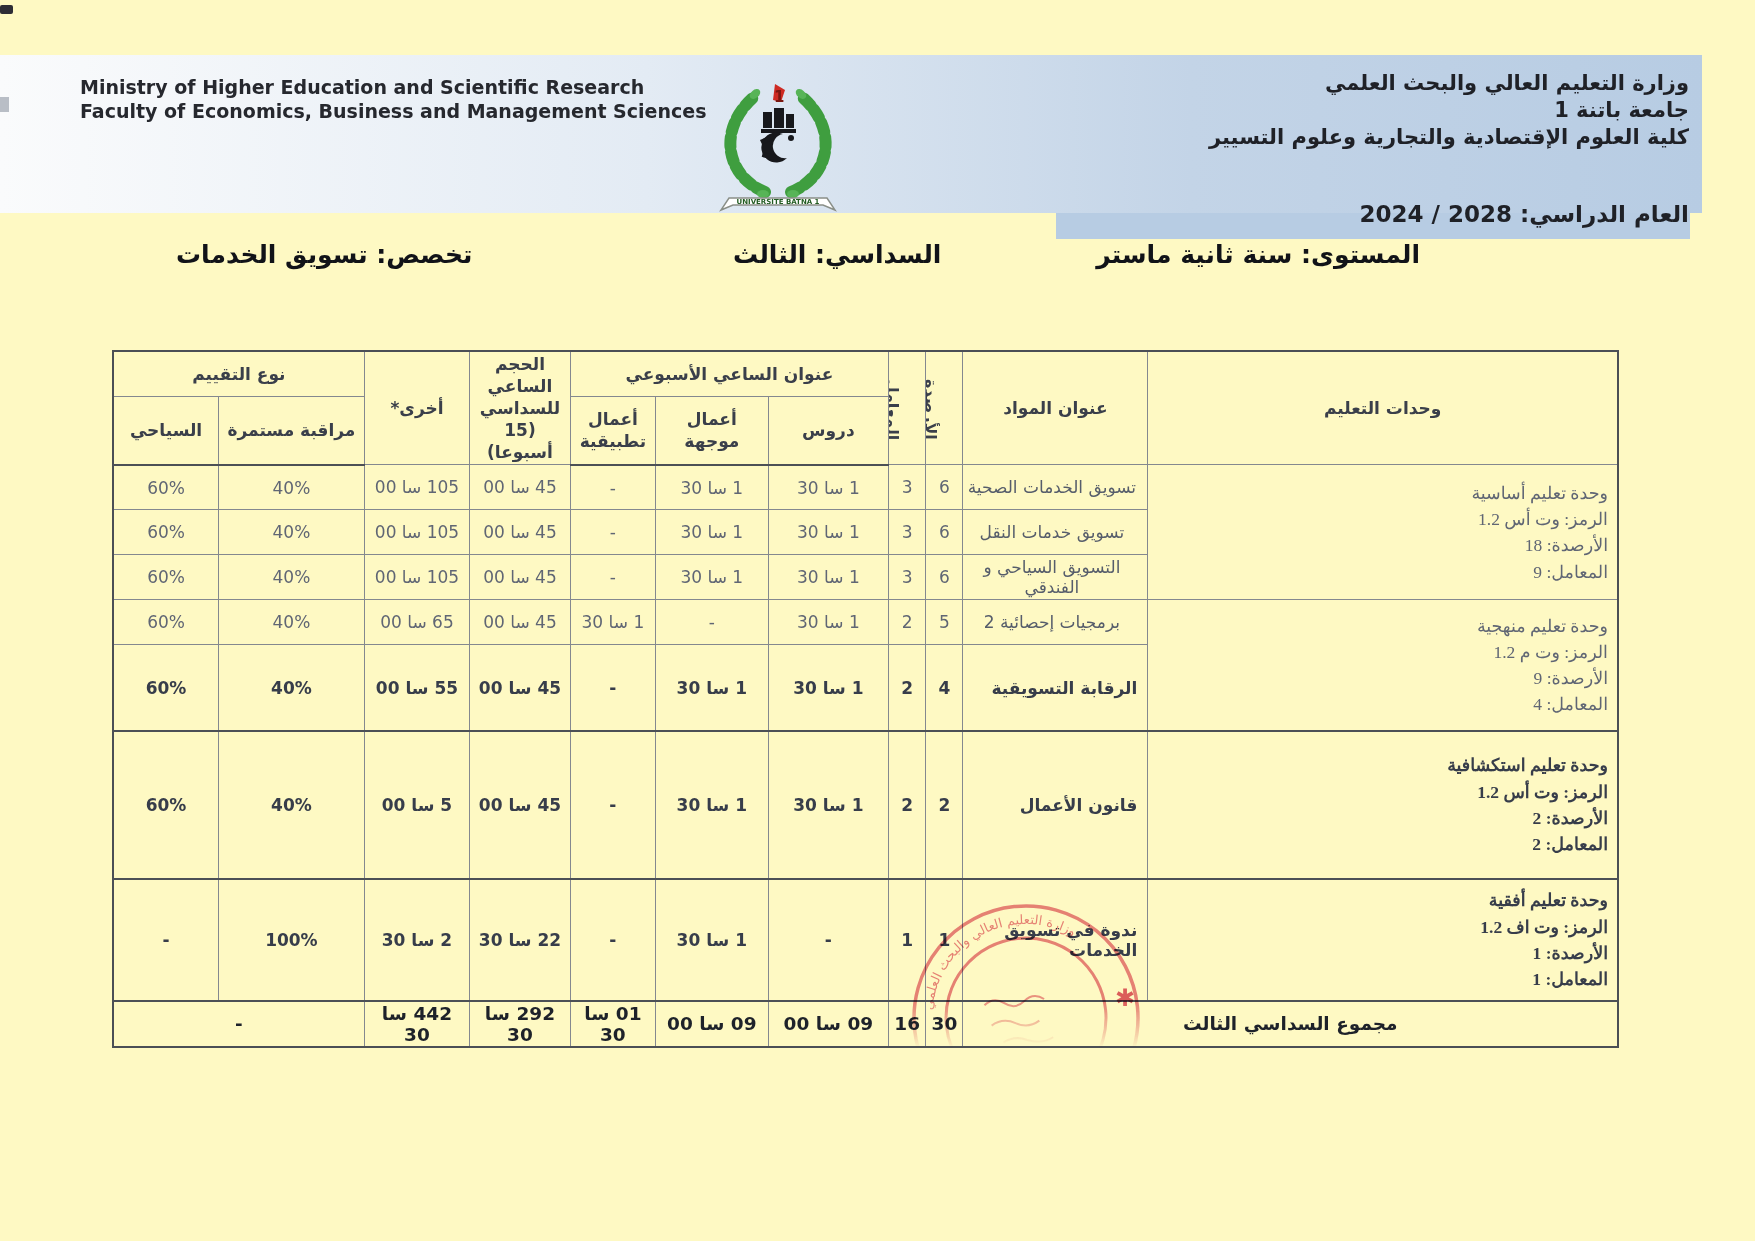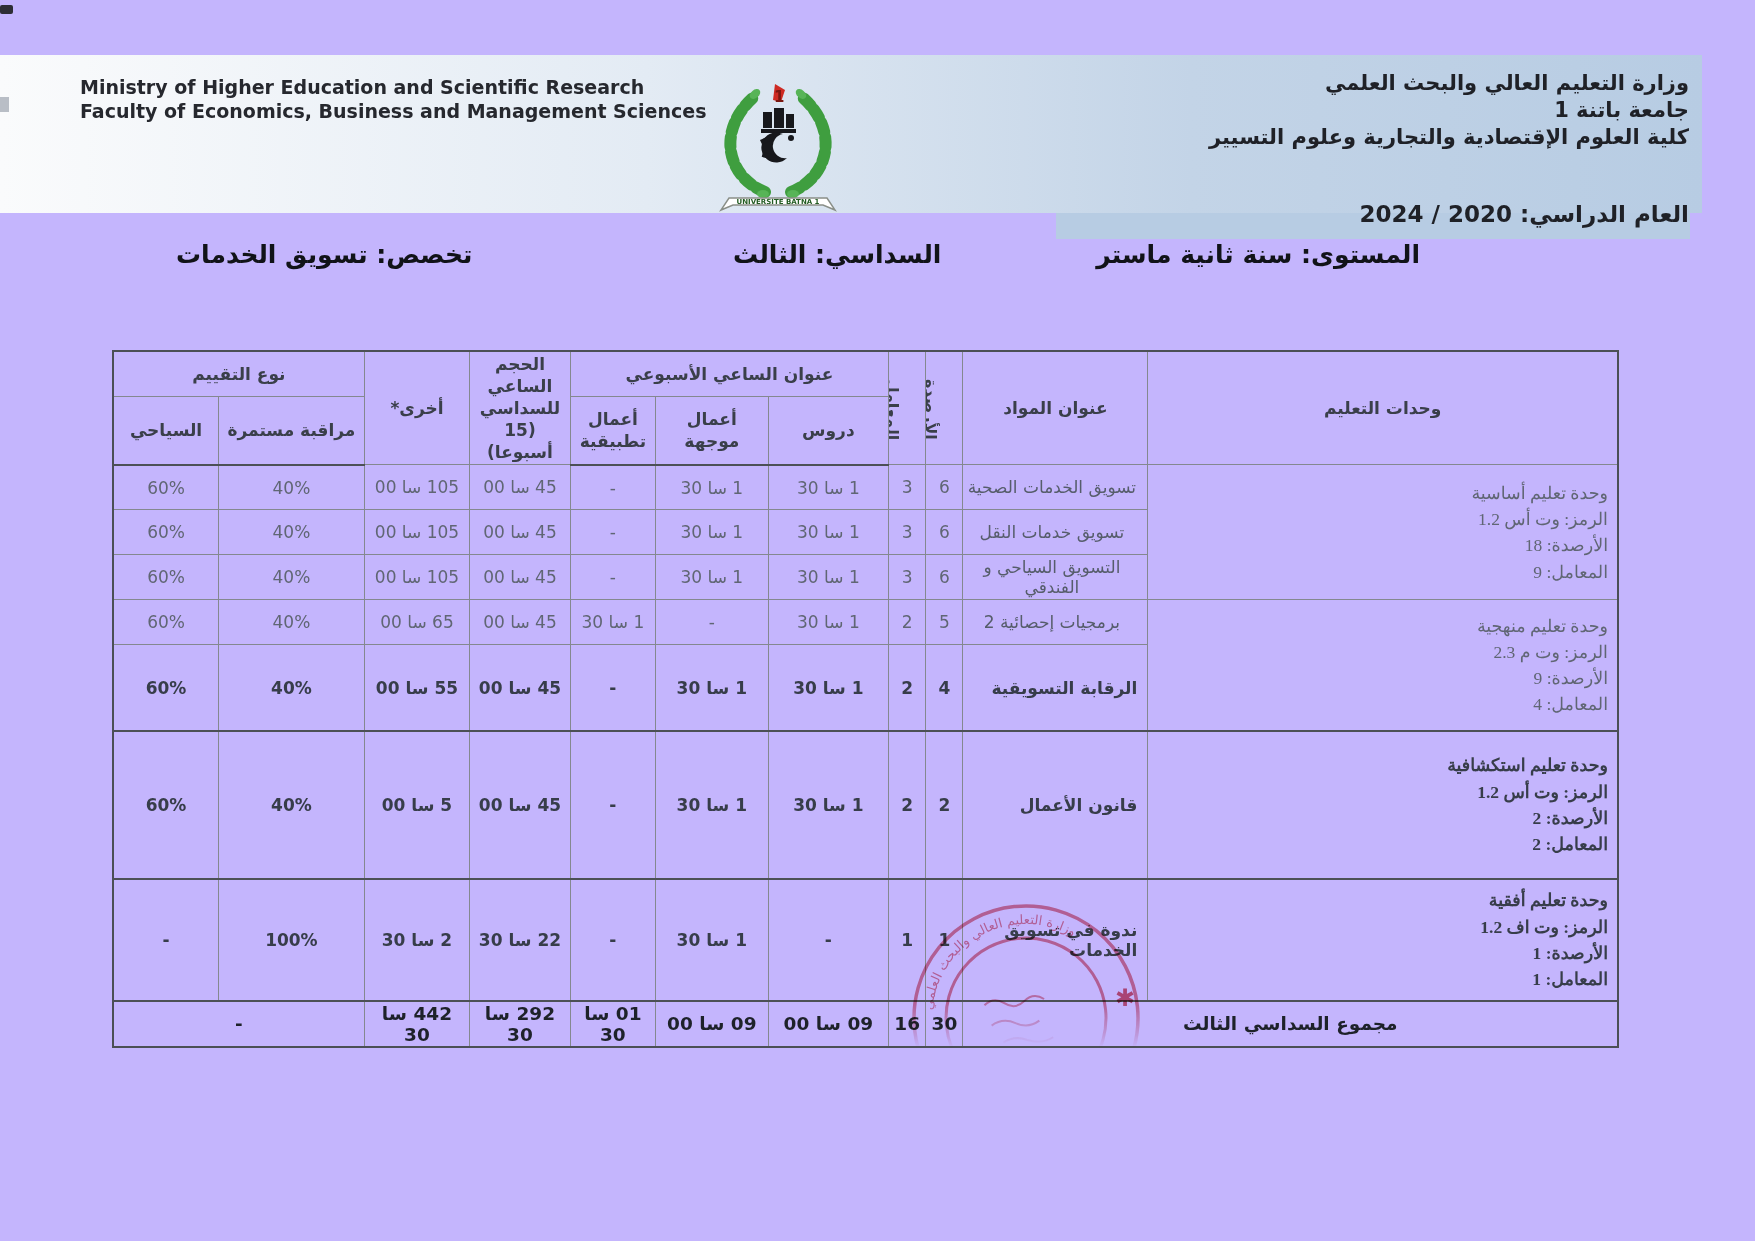--- a/index.html
+++ b/index.html
@@ -1,16 +1,16 @@
 <!DOCTYPE html>
 <html><head>
 <meta charset="utf-8">
 <style>
   html,body{margin:0;padding:0;background:#e9e9e9;}
-  .page{position:relative;width:1755px;height:1241px;background:#c4b5fd;overflow:hidden;
+  .page{position:relative;width:1755px;height:1241px;background:#fef9c3;overflow:hidden;
         font-family:"DejaVu Sans",sans-serif;color:#2e3138;}
   
   .band{position:absolute;left:0;top:55px;width:1702px;height:158px;
         background:linear-gradient(90deg,#fafbfc 0%,#e3ebf4 38%,#c3d4e7 70%,#b7cce3 100%);}
   .band2{position:absolute;left:1056px;top:213px;width:634px;height:26px;background:#b7cce3;}
   .corner-dot{position:absolute;left:0;top:5px;width:13px;height:9px;background:#2d2d35;border-radius:2px;}
   .edge-mark{position:absolute;left:0;top:97px;width:9px;height:15px;background:#b9bec6;}
   .hdr-en{position:absolute;left:80px;top:76px;font-size:19px;font-weight:600;line-height:23.5px;color:#26282e;}
   .hdr-ar{position:absolute;right:66px;top:70px;text-align:right;direction:rtl;
           font-size:21px;font-weight:700;line-height:27px;color:#1f2127;}
@@ -60,21 +60,21 @@
     <div>Ministry of Higher Education and Scientific Research</div>
     <div>Faculty of Economics, Business and Management Sciences</div>
   </div>
 
   <div class="hdr-ar">
     <div>وزارة التعليم العالي والبحث العلمي</div>
     <div>جامعة باتنة 1</div>
     <div>كلية العلوم الإقتصادية والتجارية وعلوم التسيير</div>
   </div>
 
-  <div class="year-line">العام الدراسي: 2020 / 2024</div>
+  <div class="year-line">العام الدراسي: 2028 / 2024</div>
 
   <svg class="logo" width="150" height="135" viewBox="0 0 150 135">
 
     <g stroke="#3f9e3f" fill="none" stroke-linecap="round">
       <path d="M62,112 C22,96 14,48 52,16" stroke-width="12" stroke-dasharray="10 5"></path>
       <path d="M88,112 C128,96 136,48 98,16" stroke-width="12" stroke-dasharray="10 5"></path>
     </g>
     <g fill="#57b457">
       <ellipse cx="52" cy="14" rx="6" ry="4" transform="rotate(-40 52 14)"></ellipse>
       <ellipse cx="98" cy="14" rx="6" ry="4" transform="rotate(40 98 14)"></ellipse>
@@ -183,21 +183,21 @@
         <td>1 سا 30</td>
         <td>-</td>
         <td>45 سا 00</td>
         <td>105 سا 00</td>
         <td>40%</td>
         <td>60%</td>
       </tr>
       <tr class="r45 light">
         <td class="unit" rowspan="2">
           <div>وحدة تعليم منهجية</div>
-          <div>الرمز: وت م 2.3</div>
+          <div>الرمز: وت م 1.2</div>
           <div>الأرصدة: 9</div>
           <div>المعامل: 4</div>
         </td>
         <td class="subj">برمجيات إحصائية 2</td>
         <td>5</td>
         <td>2</td>
         <td>1 سا 30</td>
         <td>-</td>
         <td>1 سا 30</td>
         <td>45 سا 00</td>

